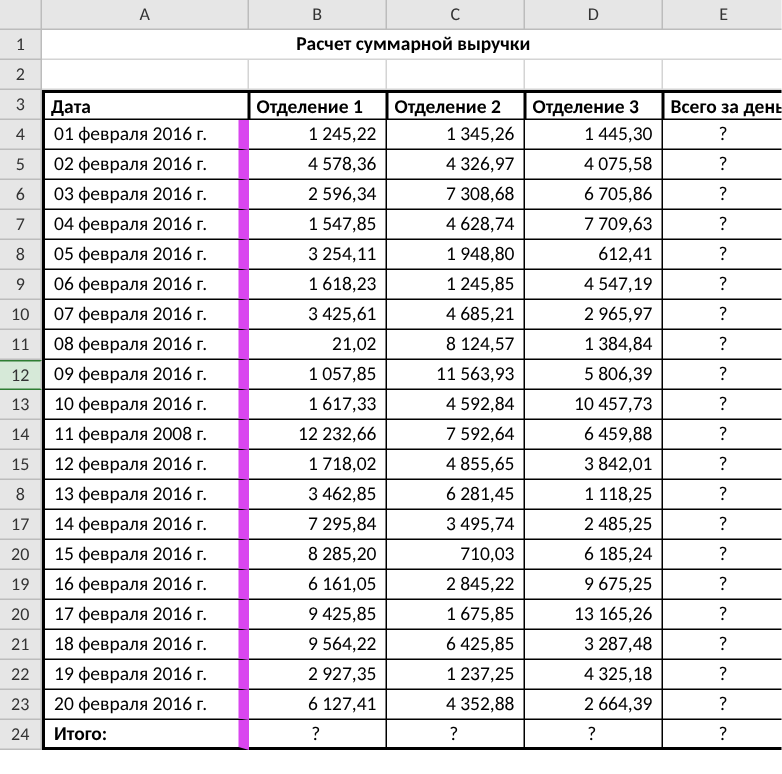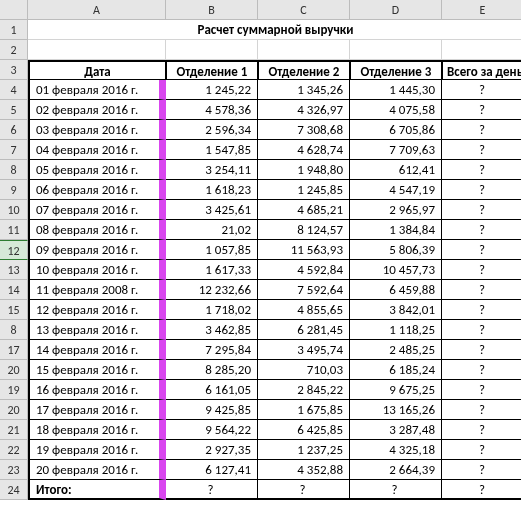--- a/index.html
+++ b/index.html
@@ -41,21 +41,20 @@
     border-bottom: 1px solid #2e7d32;
     border-top: 1px solid #2e7d32;
   }
   .title {
     font-weight: bold;
     text-align: center;
     border-right: none;
   }
   .hdr {
     font-weight: bold;
-    text-align: center;
     border: 1px solid #000;
     border-top-width: 2px;
   }
   .hdr.first { border-left-width: 2px; }
   .hdr.last  { border-right-width: 2px; }
   .dcell {
     padding-left: 6px;
     border-left: 2px solid #000;
     border-right: 7px solid #d946ef;
     border-bottom: 1px solid #000;

